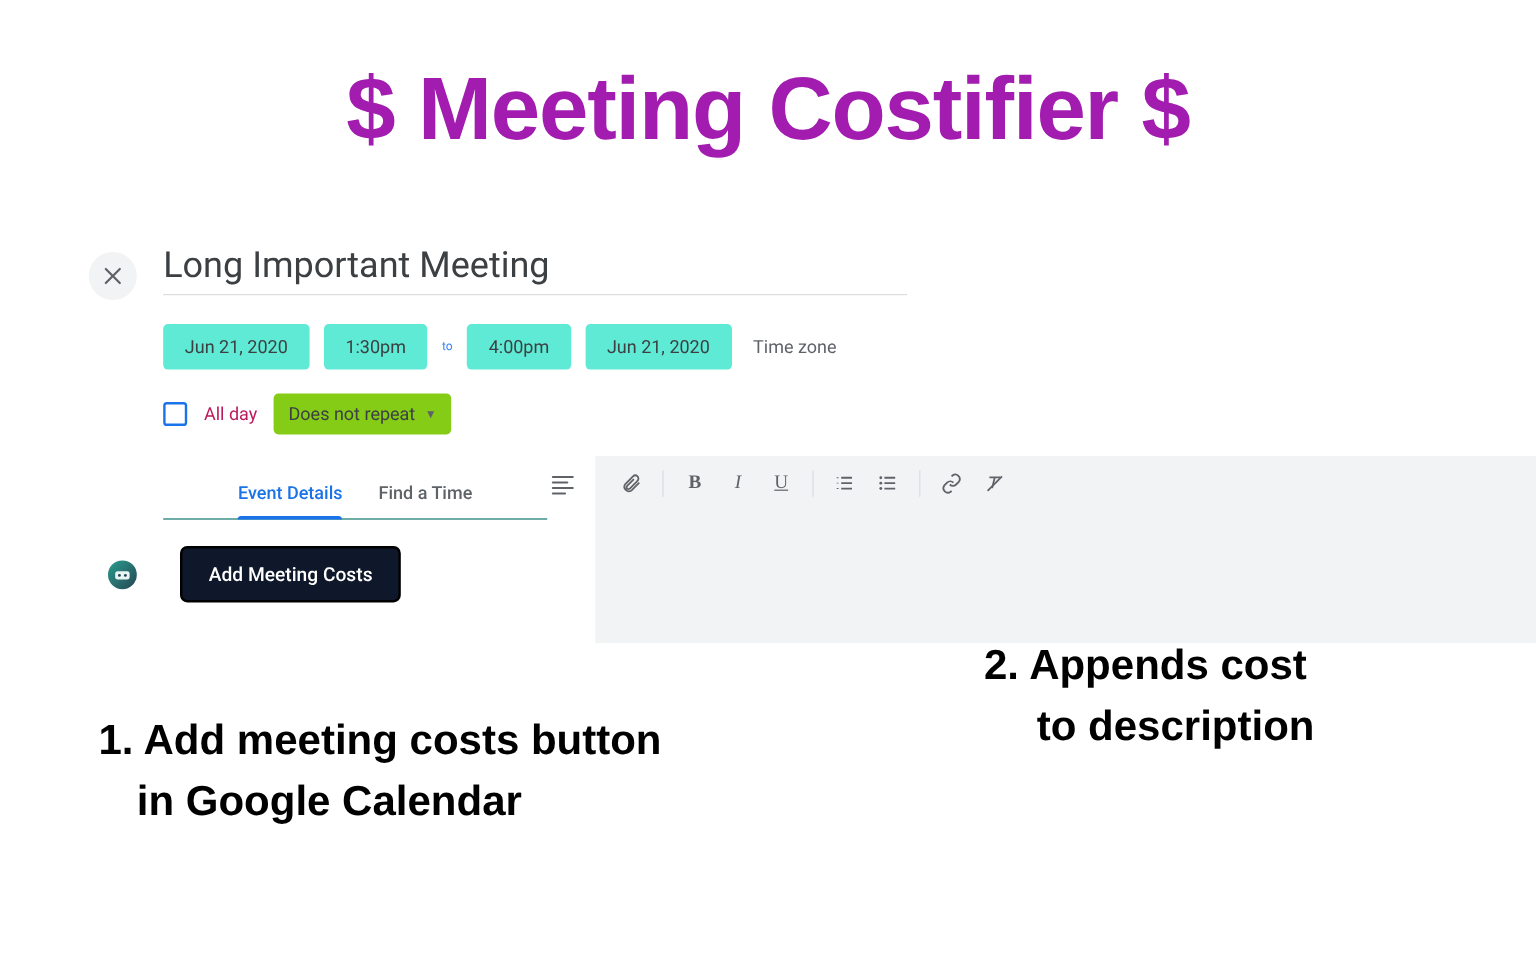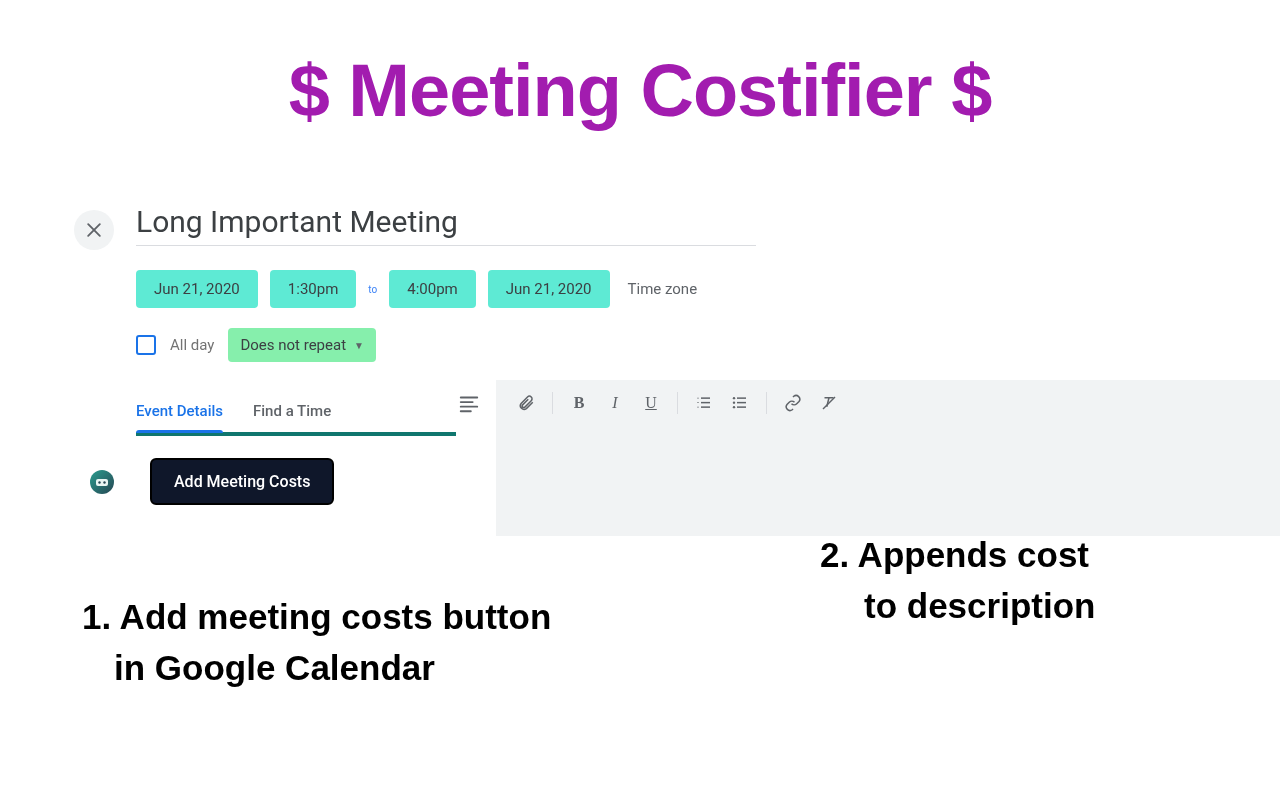--- a/index.html
+++ b/index.html
@@ -90,23 +90,23 @@
     font-size: 15px;
   }
   .checkbox {
     width: 20px;
     height: 20px;
     border: 2px solid #1a73e8;
     border-radius: 3px;
     cursor: pointer;
     flex: none;
   }
-  .allday-label { color: #737373; cursor: pointer; }
+  .allday-label { color: #be185d; cursor: pointer; }
   .repeat-drop {
-    background: #86efac;
+    background: #84cc16;
     border-radius: 4px;
     padding: 8px 12px;
     display: flex;
     align-items: center;
     gap: 8px;
     cursor: pointer;
     font-size: 15px;
   }
   .caret { font-size: 10px; color: #5f6368; }
 
@@ -118,22 +118,23 @@
   .align-icon-wrap svg { width: 22px; height: 22px; stroke: #5f6368; }
 
   .tabs {
     margin-left: 60px;
     margin-top: 40px;
     display: flex;
     gap: 30px;
     font-size: 15px;
     font-family: "Google Sans", Roboto, Arial, sans-serif;
     font-weight: 500;
-    border-bottom: 4px solid #0f766e;
+    border-bottom: 1px solid #0f766e;
     width: 320px;
+    justify-content: center;
   }
   .tab { padding: 0 0 12px 0; cursor: pointer; color: #5f6368; position: relative; }
   .tab.active { color: #1a73e8; }
   .tab.active::after {
     content: "";
     position: absolute;
     left: 0; right: 0; bottom: -1px;
     height: 3px;
     background: #1a73e8;
     border-radius: 3px 3px 0 0;

